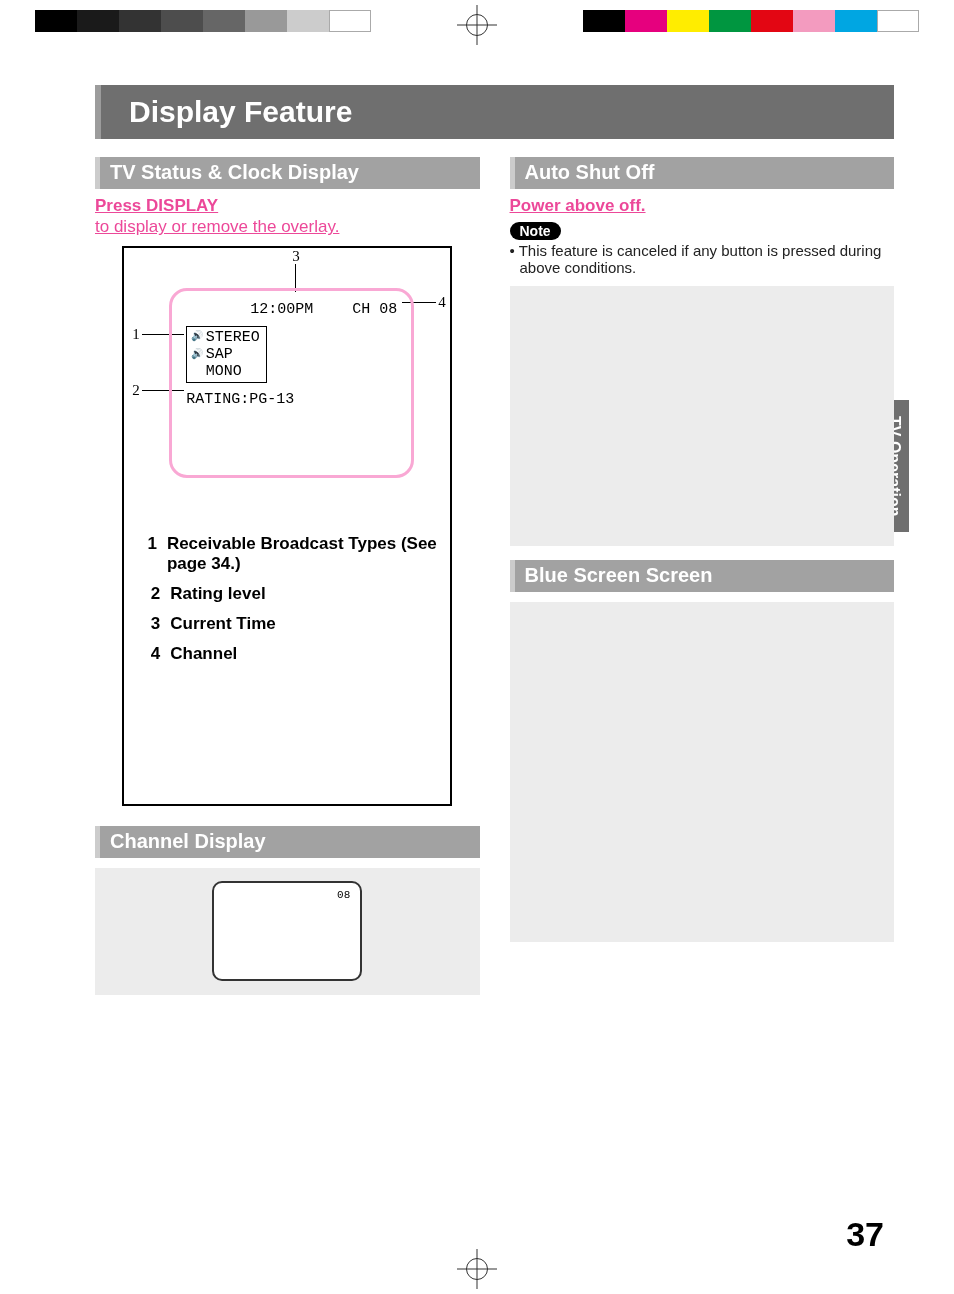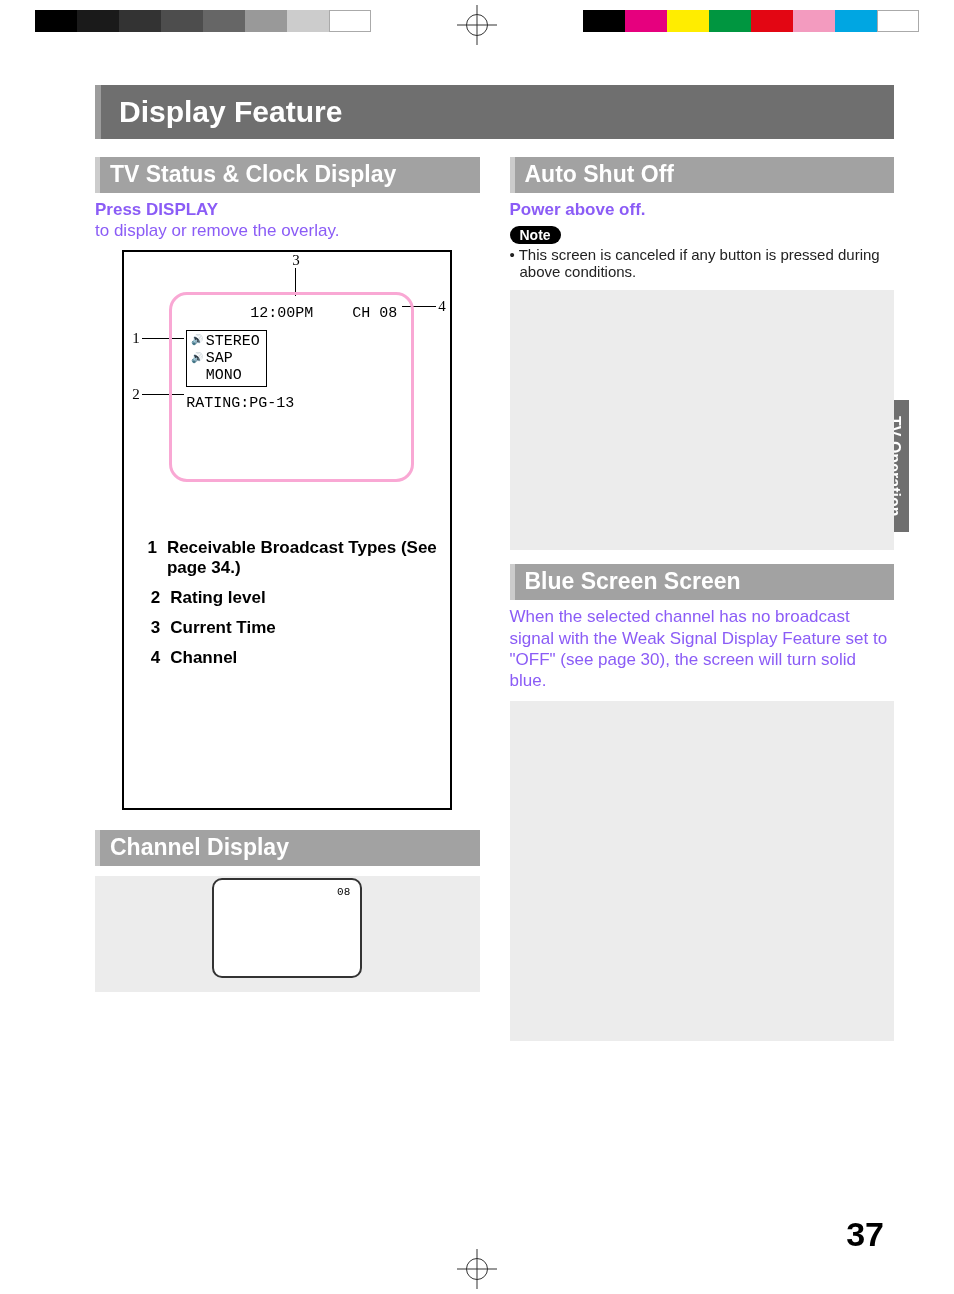--- a/index.html
+++ b/index.html
@@ -35,41 +35,41 @@
   
   .page {
     position:absolute;
     left:95px; top:85px; right:60px;
   }
   .title-bar {
     background:#6f6f6f;
     color:#fff;
     font-size:30px;
     font-weight:bold;
-    padding:10px 18px;
+    padding:10px 28px;
     border-left:6px solid #9c9c9c;
   }
   .columns {
     display:flex;
     gap:30px;
     margin-top:18px;
   }
   .col { flex:1; }
   .subhead {
     background:#a2a2a2;
     color:#fff;
     font-weight:bold;
-    font-size:23px;
+    font-size:20px;
     padding:4px 10px 5px;
     border-left:5px solid #ccc;
     margin-bottom:6px;
   }
-  .bodytext { font-size:17px; color:#8b5cf6; line-height:1.25; }
+  .bodytext { font-size:17px; color:#ec4899; line-height:1.25;text-decoration:underline; }
   .bold { font-weight:bold; }
-  .graybox { background:#ececec; padding:2px 12px 14px; }
+  .graybox { background:#ececec; padding:13px 12px 14px; }
   .graybox.small { min-height:110px; display:flex; align-items:center; justify-content:center; }
   .figure {
     border:2px solid #000;
     background:#fff;
     position:relative;
     margin:8px 0 20px;
   }
   .fig1 { width:330px; height:560px; margin-left:auto; margin-right:auto; }
   .tvframe{
     position:absolute;
@@ -214,24 +214,23 @@
         <div class="tvsmall">
           <span class="chn">08</span>
         </div>
       </div>
     </div>
 
     <div class="col">
       <div class="subhead">Auto Shut Off</div>
       <div class="bodytext bold">Power above off.</div>
       <span class="note-pill">Note</span>
-      <div class="bullet">• This screen is canceled if any button is pressed during above conditions.</div>
+      <div class="bullet">• This feature is canceled if any button is pressed during above conditions.</div>
       <div class="graybox" style="height:260px; margin-top:10px;"></div>
 
       <div style="height:14px;"></div>
       <div class="subhead">Blue Screen Screen</div>
-      <div class="bodytext">When the selected channel has no broadcast signal with the Weak Signal Display Feature set to "OFF" (see page 30), the screen will turn solid blue.</div>
       <div class="graybox" style="height:340px; margin-top:10px;"></div>
     </div>
   </div>
 </div>
 
 <div class="pagenum">37</div>
 
 </body></html>

